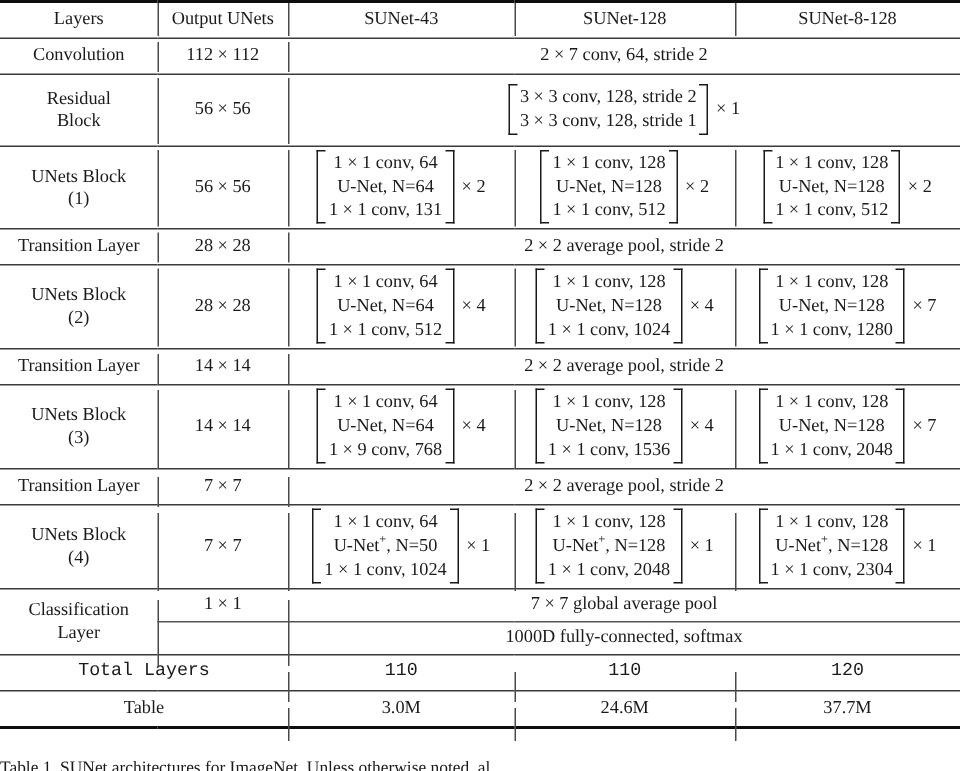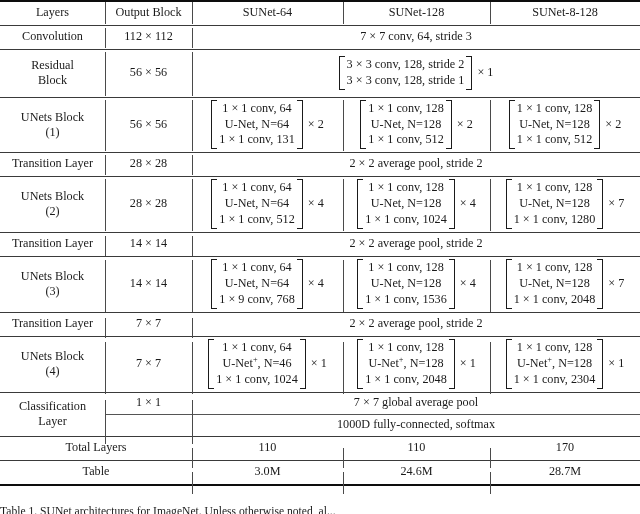--- a/index.html
+++ b/index.html
@@ -164,30 +164,30 @@
       <col style="width:105px">
       <col style="width:87px">
       <col style="width:151px">
       <col style="width:147px">
       <col style="width:150px">
     </colgroup>
 
     <tbody>
         <tr style="height:24px;font-family:Liberation Serif, serif;">
       <td class="rule-thick">Layers</td>
-      <td class="rule-thick">Output Block</td>
-      <td class="rule-thick">SUNet-64</td>
+      <td class="rule-thick">Output UNets</td>
+      <td class="rule-thick">SUNet-43</td>
       <td class="rule-thick">SUNet-128</td>
       <td class="rule-thick">SUNet-8-128</td>
     </tr>
 
     <tr style="height:24px;">
       <td class="rule-med cellpad">Convolution</td>
       <td class="rule-med cellpad">112 × 112</td>
-      <td class="rule-med cellpad" colspan="3">7 × 7 conv, 64, stride 3</td>
+      <td class="rule-med cellpad" colspan="3">2 × 7 conv, 64, stride 2</td>
     </tr>
 
     <tr style="height:48px;">
       <td class="rule-med cellpad">
         <div class="stack">
           <div>Residual</div>
           <div>Block</div>
         </div>
       </td>
       <td class="rule-med cellpad">56 × 56</td>
@@ -387,21 +387,21 @@
           <div>(4)</div>
         </div>
       </td>
       <td class="rule-med cellpad">7 × 7</td>
       <td class="rule-med cellpad">
         <div class="matwrap">
           <div class="matrix">
             <div class="brk l"></div>
             <div class="rows">
               <div>1 × 1 conv, 64</div>
-              <div><span>U-Net</span><sup>+</sup><span>, N=46</span></div>
+              <div><span>U-Net</span><sup>+</sup><span>, N=50</span></div>
               <div>1 × 1 conv, 1024</div>
             </div>
             <div class="brk r"></div>
           </div>
           <span class="mult">× 1</span>
         </div>
       </td>
       <td class="rule-med cellpad">
         <div class="matwrap">
           <div class="matrix">
@@ -441,31 +441,31 @@
       </td>
       <td class="rule-med cellpad">1 × 1</td>
       <td class="rule-med cellpad" colspan="3">7 × 7 global average pool</td>
     </tr>
 
     <tr style="height:22px;padding-left:16px;">
       <td class="cls-inner-rule cellpad"></td>
       <td class="cls-inner-rule cellpad" colspan="3">1000D fully-connected, softmax</td>
     </tr>
 
-    <tr style="height:24px;">
+    <tr style="height:24px;font-family:Liberation Mono, monospace;">
       <td class="rule-med cellpad" colspan="2">Total Layers</td>
       <td class="rule-med cellpad">110</td>
       <td class="rule-med cellpad">110</td>
-      <td class="rule-med cellpad">170</td>
+      <td class="rule-med cellpad">120</td>
     </tr>
 
     <tr style="height:25px;">
       <td class="rule-med rule-bot-thick cellpad" colspan="2">Table</td>
       <td class="rule-med rule-bot-thick cellpad">3.0M</td>
       <td class="rule-med rule-bot-thick cellpad">24.6M</td>
-      <td class="rule-med rule-bot-thick cellpad">28.7M</td>
+      <td class="rule-med rule-bot-thick cellpad">37.7M</td>
     </tr>
   </tbody>
     </table>
 
   <div class="caption">Table 1. SUNet architectures for ImageNet. Unless otherwise noted, al...</div>
 
 </div>
 
 </body></html>

